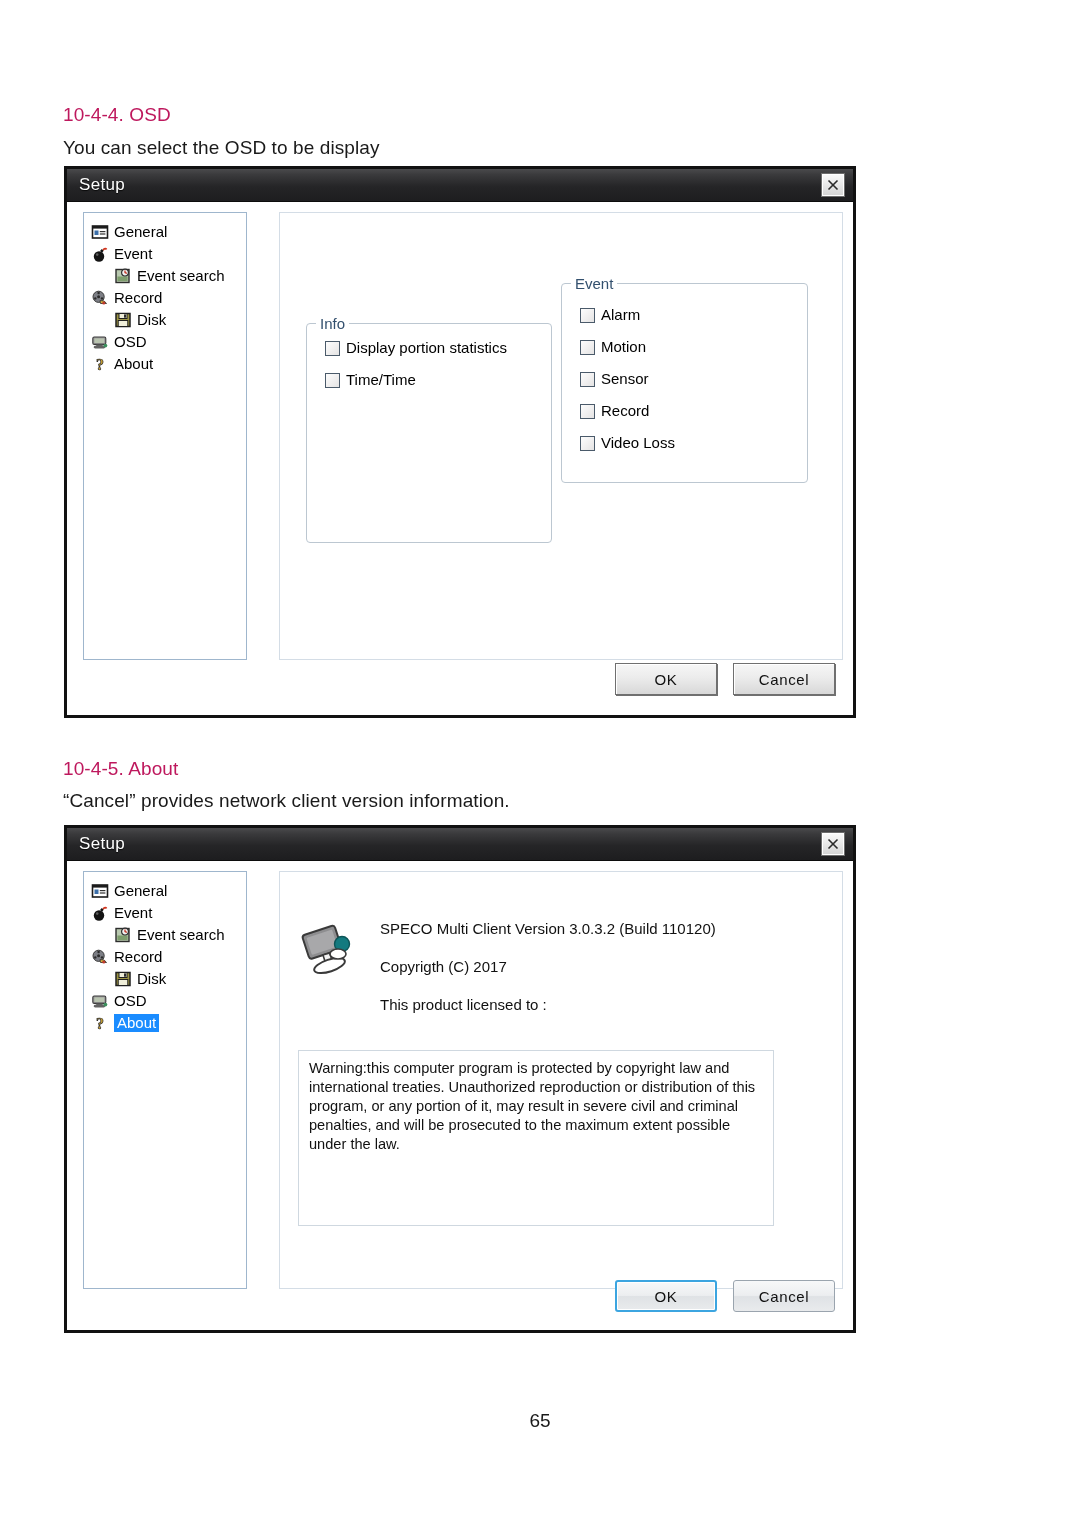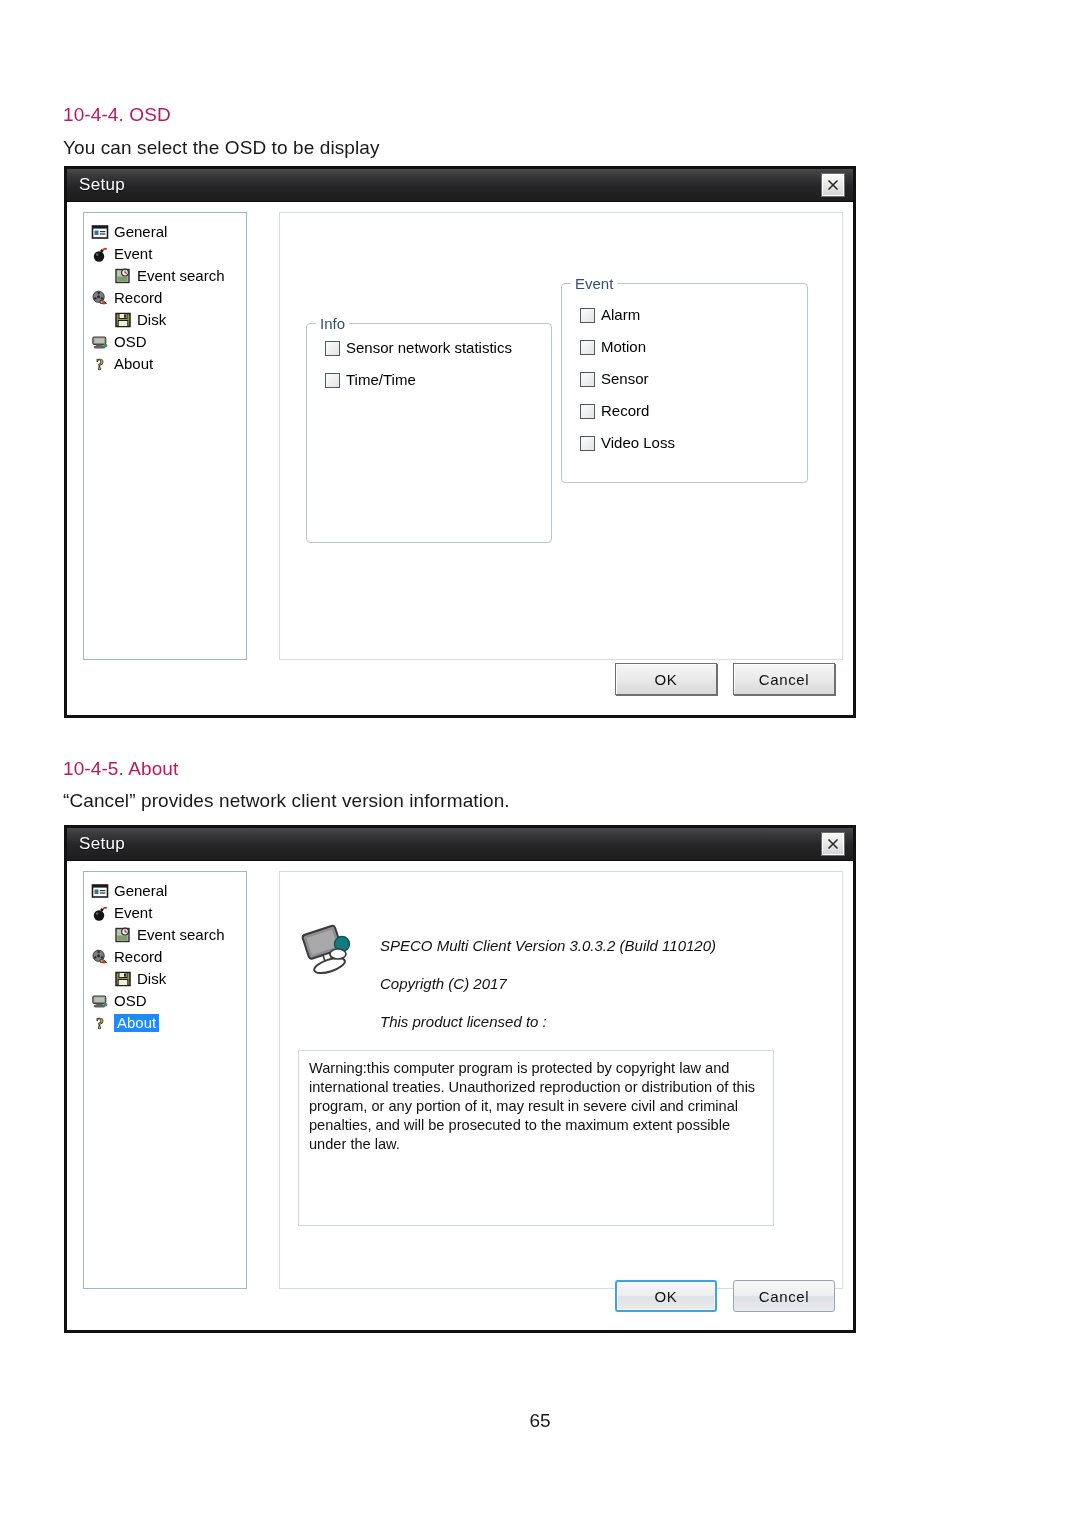--- a/index.html
+++ b/index.html
@@ -287,23 +287,22 @@
   .about-icon {
     position: absolute;
     left: 18px;
     top: 48px;
     width: 62px;
     height: 62px;
   }
   .about-lines {
     position: absolute;
     left: 100px;
-    top: 65px;
+    top: 48px;
     width: 430px;
-    font-style: italic;
   }
   .about-line {
     font-size: 15px;
     color: #111;
     margin-bottom: 21px;
     white-space: nowrap;
   }
   .warning-box {
     position: absolute;
     left: 18px;
@@ -431,21 +430,21 @@
 
     </div>
 
     <div class="content-panel">
 
 
       <div class="fieldset" id="fs-info">
         <span class="fieldset-legend">Info</span>
         <label class="cb-row">
           <span class="cbox"></span>
-          <span class="cb-label">Sensor network statistics</span>
+          <span class="cb-label">Display portion statistics</span>
         </label>
         <label class="cb-row">
           <span class="cbox"></span>
           <span class="cb-label">Time/Time</span>
         </label>
       </div>
 
       <div class="fieldset" id="fs-event">
         <span class="fieldset-legend">Event</span>
         <label class="cb-row">

